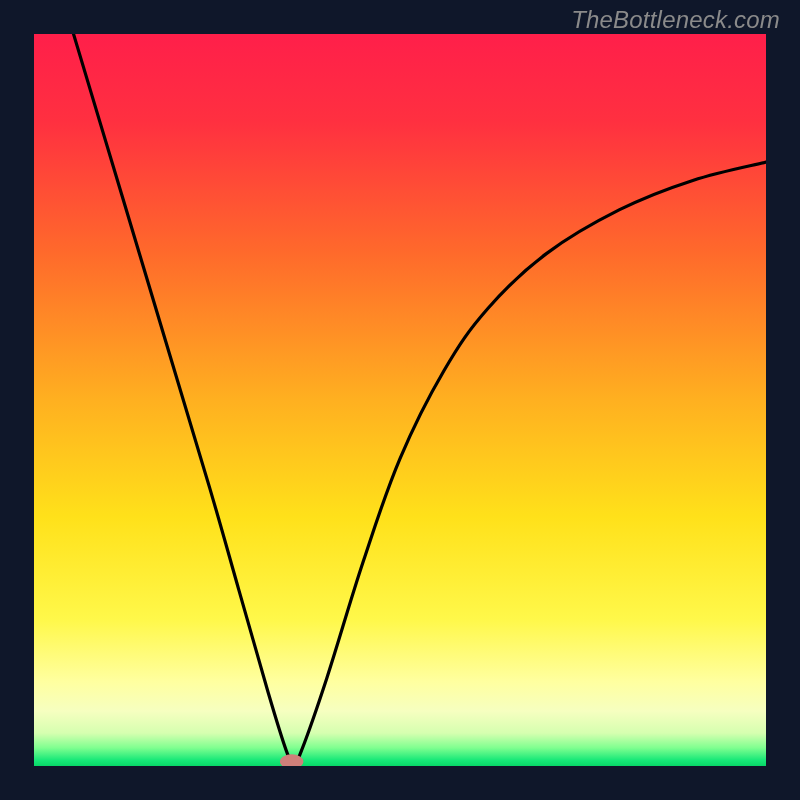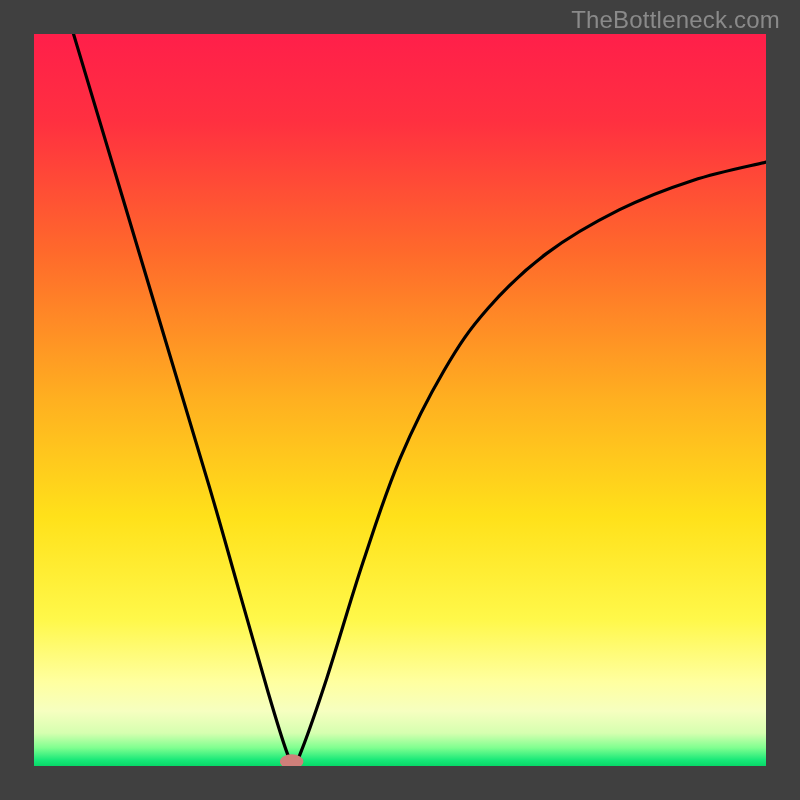--- a/index.html
+++ b/index.html
@@ -10,21 +10,22 @@
     background: #000;
     overflow: hidden;
     font-family: Arial, Helvetica, sans-serif;
   }
   .frame {
     position: absolute;
     left: 0;
     top: 0;
     width: 800px;
     height: 800px;
-    background: #404040;
+    background: #0f172a;
+    font-style: italic;
   }
   .plot-area {
     position: absolute;
     left: 34px;
     top: 34px;
     width: 732px;
     height: 732px;
     overflow: hidden;
   }
   .watermark {

